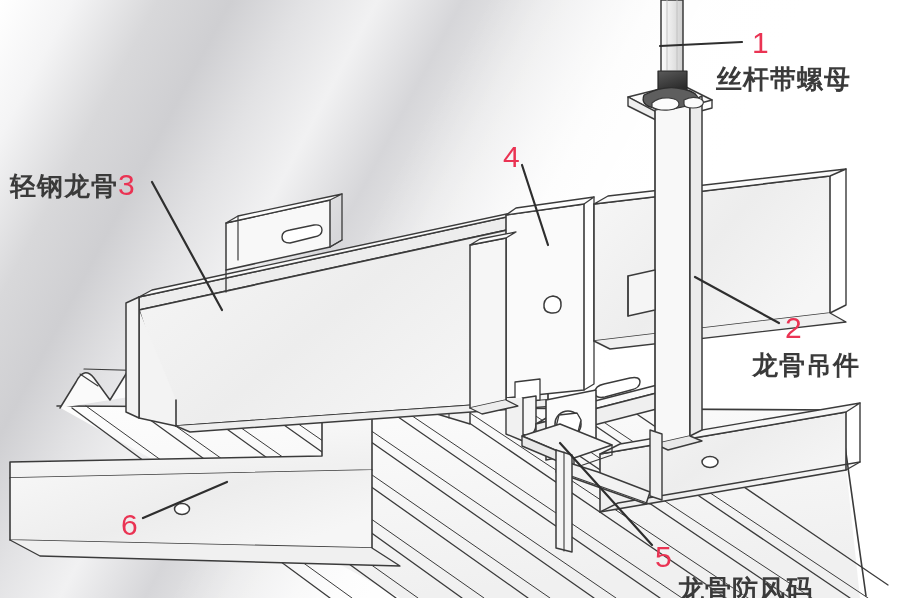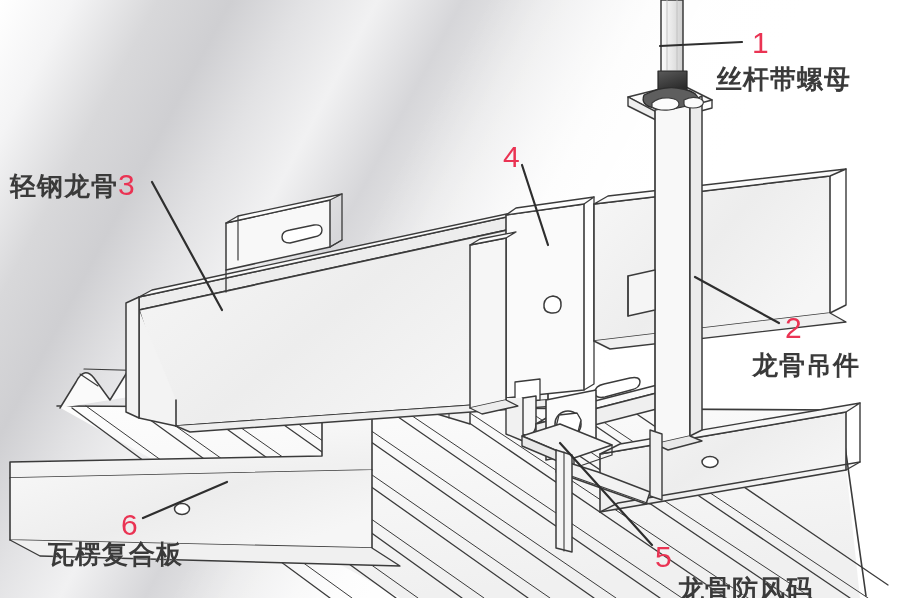--- a/index.html
+++ b/index.html
@@ -302,14 +302,13 @@
   <div class="num" style="left:121px; top:510px;">6</div>
 
   <div class="lbl" style="left:752px; top:352px;">龙骨吊件</div>
   <div class="lbl" style="left:716px; top:66px;">丝杆带螺母</div>
 
   <div class="lbl-row" style="left:10px; top:170px;">
     <span class="txt-inline">轻钢龙骨</span><span class="num-inline">3</span>
   </div>
 
   <div class="lbl" style="left:678px; top:576px;">龙骨防风码</div>
-  <div class="lbl" style="left:48px; top:541px;">瓦楞复合板</div>
 </div>
 
 </body></html>

